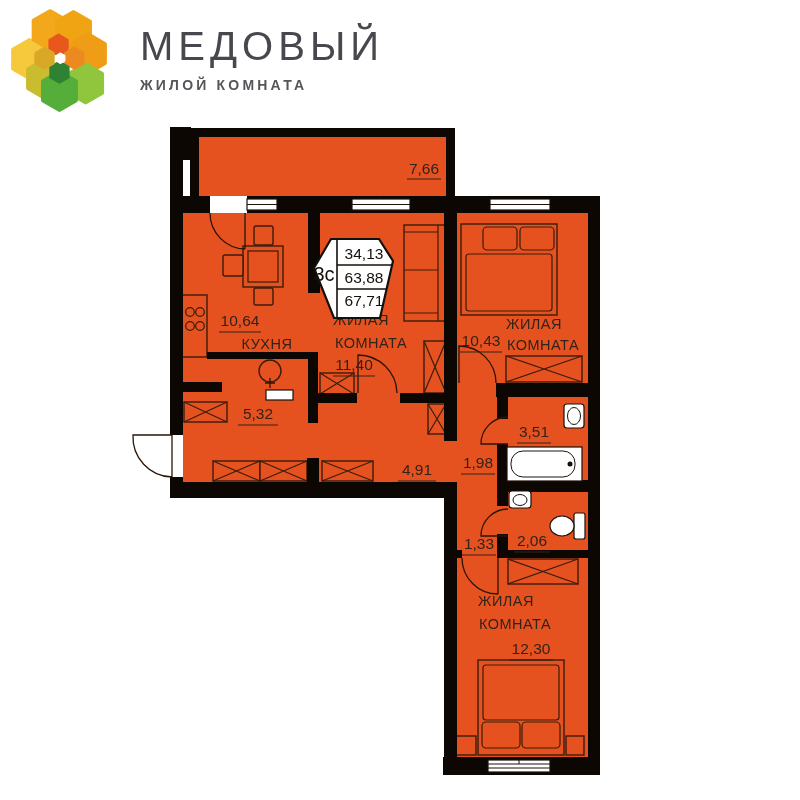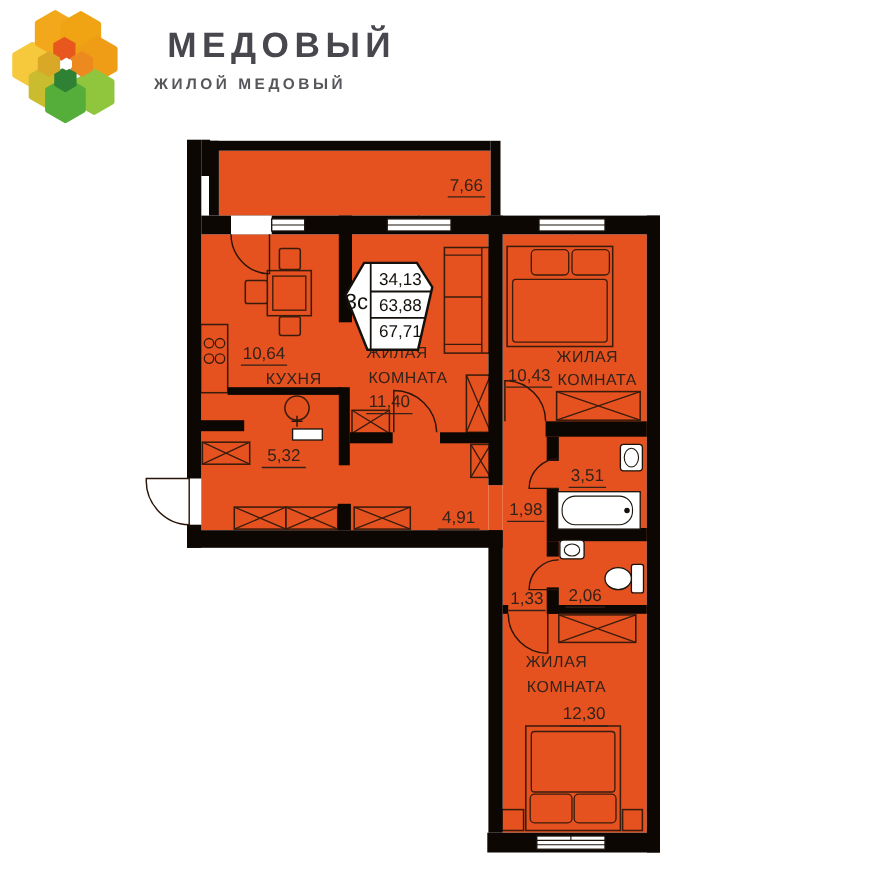--- a/index.html
+++ b/index.html
@@ -7,21 +7,21 @@
     --walls:#0d0703;
     --label-text:#33221a;
     --logo-title:#47474d;
     --logo-subtitle:#55555a;
   }
   html,body{margin:0;padding:0;background:#fff;}
   .page{position:relative;width:800px;height:800px;background:#fff;overflow:hidden;
         font-family:"Liberation Sans",sans-serif;}
   .logo{position:absolute;left:10px;top:5px;width:112px;height:112px;}
   .brand{position:absolute;left:140px;top:24px;}
-  .brand-title{font-size:32px;font-weight:700;letter-spacing:5px;color:var(--logo-title);line-height:1.1;margin-left:12px;}
+  .brand-title{font-size:40px;font-weight:400;letter-spacing:5px;color:var(--logo-title);line-height:1.1;}
   .brand-sub{margin-top:9px;font-size:14px;font-weight:700;letter-spacing:3.2px;color:var(--logo-subtitle);}
   .plan{position:absolute;left:0;top:0;}
   .orange{fill:var(--plan-fill);}
   .wall{fill:var(--walls);}
   .ffill{fill:var(--plan-fill);stroke:#3a1c0c;stroke-width:1.4;}
   .fline{fill:none;stroke:#3a1c0c;stroke-width:1.2;}
   .white{fill:#ffffff;stroke:#1a120b;stroke-width:1.2;}
   .gap{fill:#ffffff;}
   .door{fill:none;stroke:#2b1408;stroke-width:1.3;}
   .wline{fill:none;stroke:#1a120b;stroke-width:1;}
@@ -50,21 +50,21 @@
       <use href="#hx" transform="translate(53,92)" fill="#55ae3a" stroke="#55ae3a" stroke-width="5"></use>
       <use href="#hx" transform="translate(52,43) scale(0.55)" fill="#e8571d" stroke="#e8571d" stroke-width="5"></use>
       <use href="#hx" transform="translate(69,57) scale(0.55)" fill="#ec8a1f" stroke="#ec8a1f" stroke-width="5"></use>
       <use href="#hx" transform="translate(53,72) scale(0.55)" fill="#2f8234" stroke="#2f8234" stroke-width="5"></use>
       <use href="#hx" transform="translate(37,57) scale(0.55)" fill="#d8a826" stroke="#d8a826" stroke-width="5"></use>
       <use href="#hx" transform="translate(54,57) scale(0.28)" fill="#ffffff" stroke="#ffffff" stroke-width="4"></use>
     </g>
   </svg>
   <div class="brand">
     <div class="brand-title">МЕДОВЫЙ</div>
-    <div class="brand-sub">ЖИЛОЙ МЕДОВЫЙ</div>
+    <div class="brand-sub">ЖИЛОЙ КОМНАТА</div>
   </div>
 
   <svg class="plan" width="800" height="800" viewBox="0 0 800 800">
 
     <g>
       <rect class="orange" x="199" y="137" width="247" height="59"></rect>
       <rect class="orange" x="183" y="213" width="261" height="269"></rect>
       <rect class="orange" x="457" y="213" width="131" height="544"></rect>
       <rect class="orange" x="444" y="441" width="13" height="41"></rect>
     </g>

